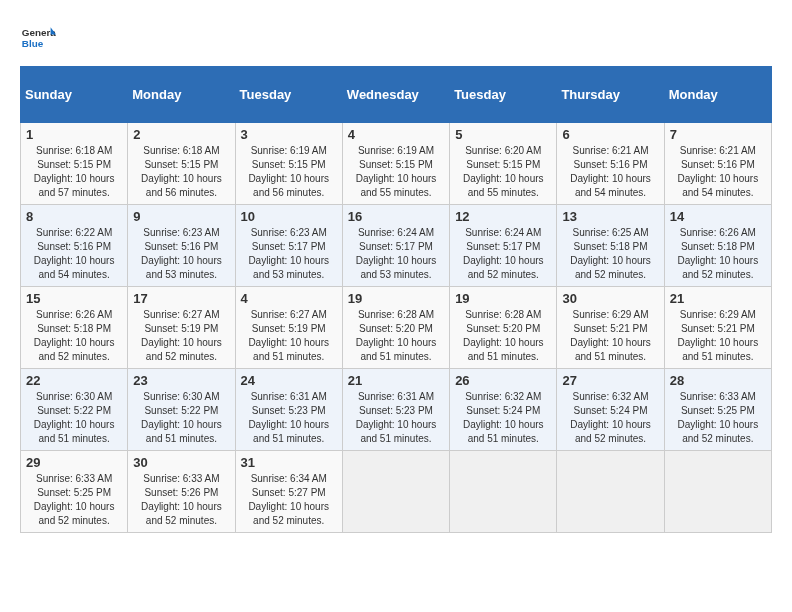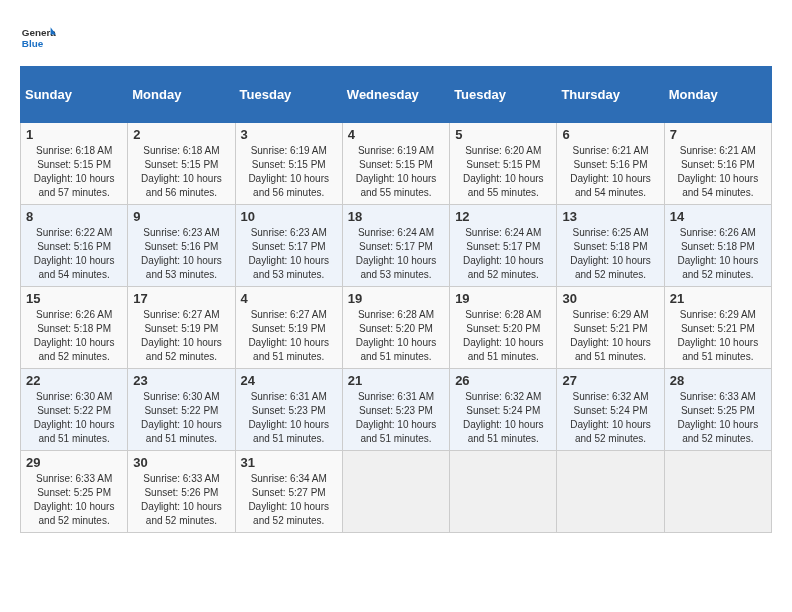--- a/index.html
+++ b/index.html
@@ -188,21 +188,21 @@
       </td>
         <td>
         <span class="day-number">10</span>
         <div class="day-info">
           Sunrise: 6:23 AM<br>
           Sunset: 5:17 PM<br>
           Daylight: 10 hours and 53 minutes.
         </div>
       </td>
         <td>
-        <span class="day-number">18</span>
+        <span class="day-number">16</span>
         <div class="day-info">
           Sunrise: 6:24 AM<br>
           Sunset: 5:17 PM<br>
           Daylight: 10 hours and 53 minutes.
         </div>
       </td>
         <td>
         <span class="day-number">12</span>
         <div class="day-info">
           Sunrise: 6:24 AM<br>

